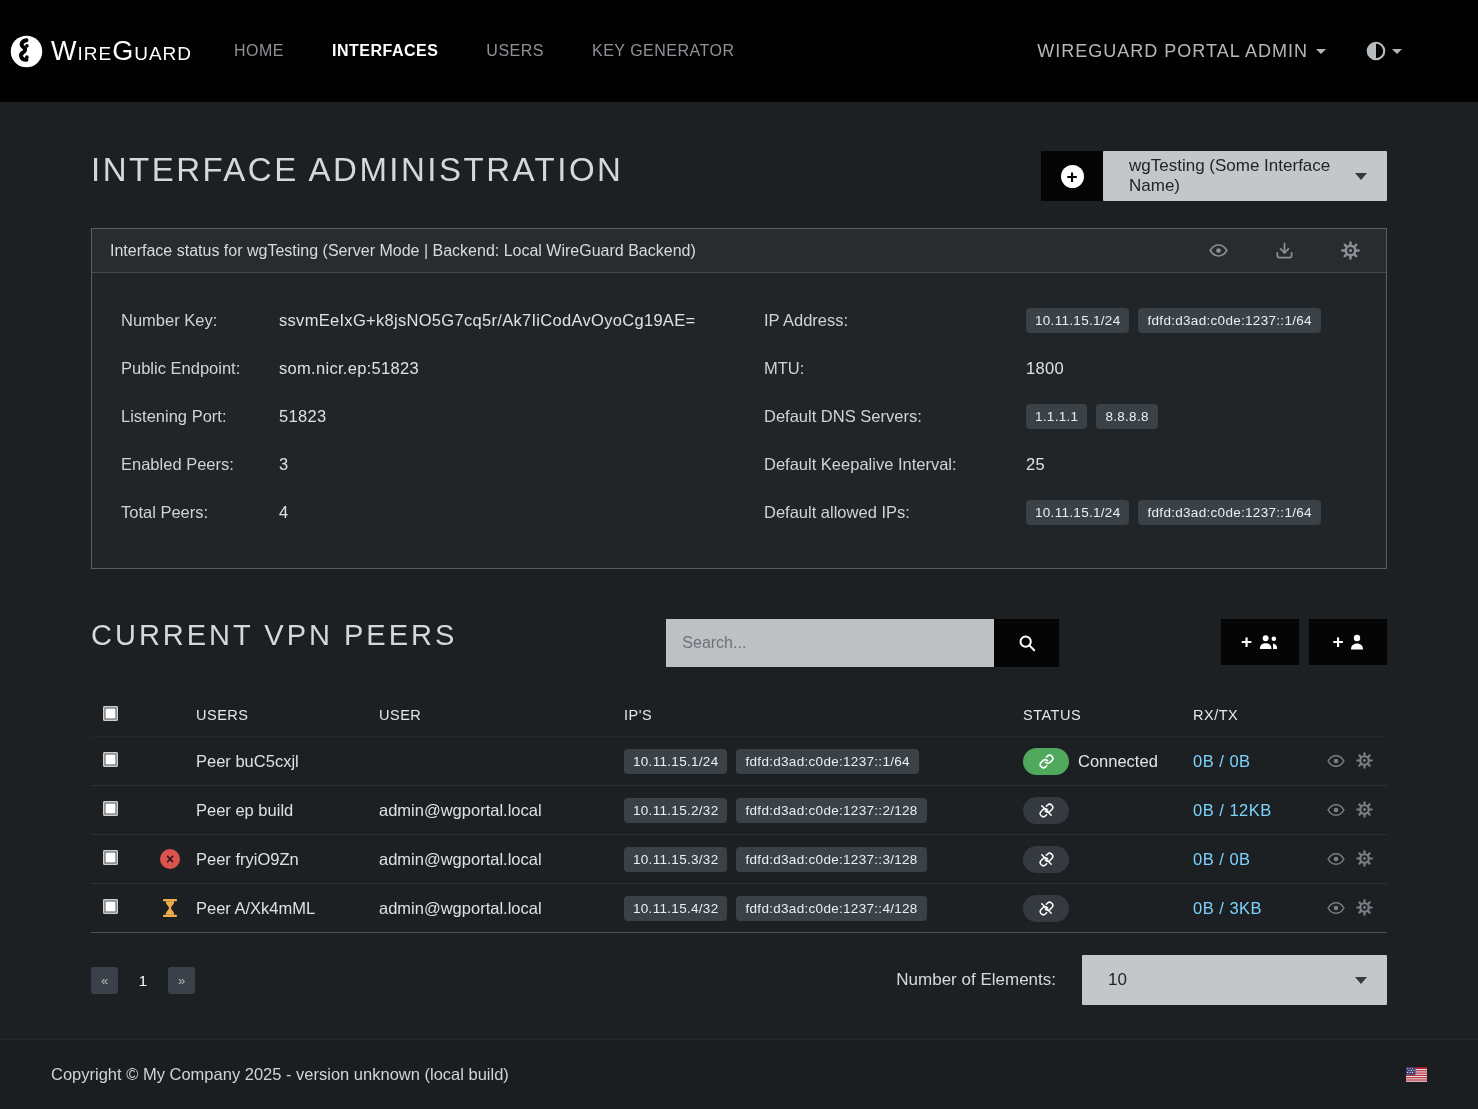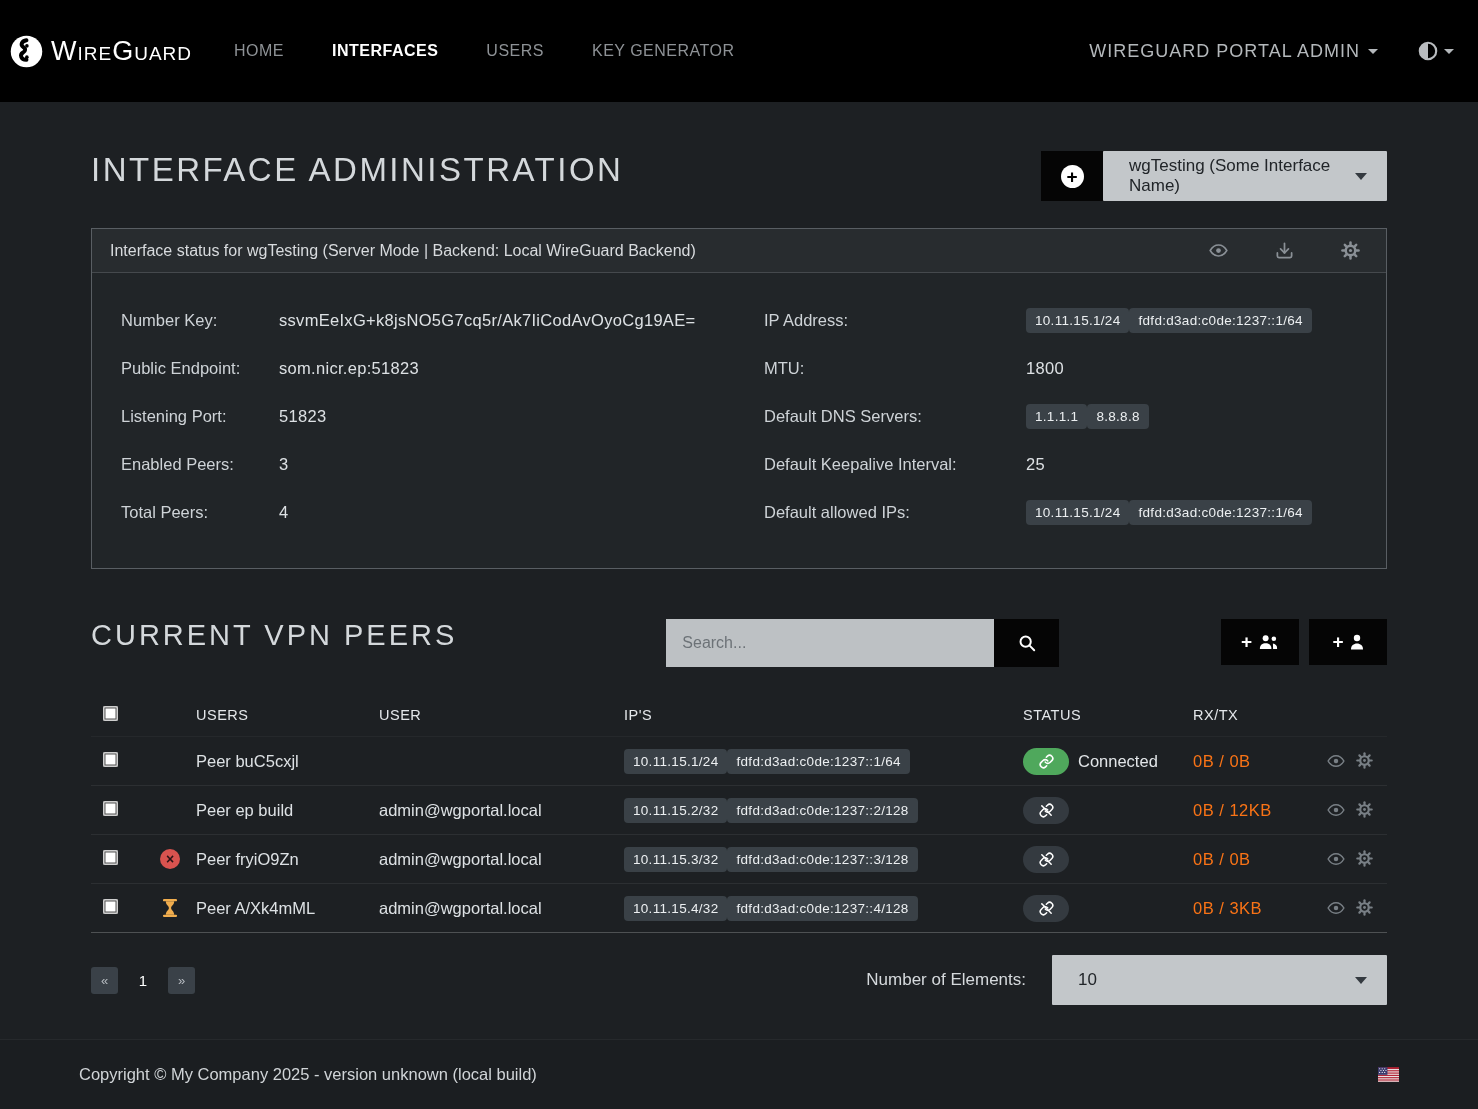--- a/index.html
+++ b/index.html
@@ -6,21 +6,21 @@
   html,body { background:#141618; }
   body {
     width:1478px; height:1109px; margin:0 auto; overflow:hidden;
     font-family:"Liberation Sans", sans-serif;
     background:#1d2023; color:#d5d9dc;
     display:flex; flex-direction:column;
   }
   
   .navbar {
     height:102px; background:#000; display:flex; align-items:center;
-    padding:0 24px 0 10px; flex-shrink:0;
+    padding:0 76px 0 10px; flex-shrink:0;
   }
   .brand { display:flex; align-items:center; gap:8px; cursor:pointer; }
   .brand-text { color:#fff; font-size:27px; font-variant:small-caps; letter-spacing:1px; font-weight:500; }
   .nav-items { display:flex; gap:48px; margin-left:42px; }
   .nav-item { color:#8e9296; font-size:16px; letter-spacing:.5px; cursor:pointer; }
   .nav-item.active { color:#fff; font-weight:700; }
   .nav-right { margin-left:auto; display:flex; align-items:center; gap:40px; }
   .user-menu { color:#b4b8bb; font-size:18px; letter-spacing:1px; display:flex; align-items:center; gap:8px; cursor:pointer; }
   .theme-toggle { display:flex; align-items:center; gap:6px; cursor:pointer; }
   .caret { width:0; height:0; border-left:5px solid transparent; border-right:5px solid transparent; border-top:5px solid #b4b8bb; }
@@ -51,21 +51,21 @@
   .card-header-icons { margin-left:auto; display:flex; gap:47px; color:#8a9096; align-items:center; padding-right:8px; }
   .card-header-icons .icon-btn { cursor:pointer; display:flex; }
   .card-body { display:flex; padding:23px 0 32px; }
   .col-left { width:648px; padding-left:29px; }
   .col-right { flex:1; padding-left:24px; }
   .detail-row { display:flex; align-items:center; height:48px; font-size:16.5px; }
   .lbl { color:#ced3d7; }
   .col-left .lbl { width:158px; }
   .col-right .lbl { width:262px; }
   .val { color:#dde1e4; letter-spacing:.3px; }
-  .badges { display:flex; }
+  .badges { display:flex; gap:9px; }
   .badge {
     background:#3a4147; color:#eceff1; font-size:13.5px; padding:5px 9px; border-radius:4px;
     letter-spacing:.3px; white-space:nowrap;
   }
   
   .peers-head { display:flex; align-items:flex-start; margin-top:50px; }
   .peers-title { font-size:29px; letter-spacing:3px; color:#d4d8db; font-weight:500; }
   .search-group { display:flex; margin-left:209px; }
   .search-input {
     width:328px; height:48px; background:#bdc1c4; border:none; outline:none;
@@ -88,42 +88,42 @@
   .checkbox { width:15px; height:15px; background:#fff; border-radius:2px; box-shadow:inset 0 0 0 1.5px #cfcfcf, inset 0 0 0 2.5px #555; display:inline-block; cursor:pointer; }
   .cell-icon { display:flex; justify-content:center; }
   .cell-name, .cell-user { font-size:16.5px; color:#dde1e4; }
   .status-cell { display:flex; align-items:center; gap:9px; }
   .pill {
     width:46px; height:27px; border-radius:14px; display:flex; align-items:center; justify-content:center;
   }
   .pill.on { background:#4fa85c; }
   .pill.off { background:#343a40; }
   .status-text { font-size:16.5px; color:#e2e5e8; }
-  .rxtx { font-size:16.5px; color:#f97316; letter-spacing:.5px; }
+  .rxtx { font-size:16.5px; color:#7dd3fc; letter-spacing:.5px; }
   .row-actions { display:flex; justify-content:flex-end; gap:11px; color:#787f85; padding-right:14px; }
   .row-actions .icon-btn { cursor:pointer; display:flex; }
   .disabled-dot {
     width:20px; height:20px; border-radius:50%; background:#d9534f; color:#2b1215;
     display:flex; align-items:center; justify-content:center; font-size:14px; font-weight:700; line-height:1;
   }
   
   .table-foot { display:flex; align-items:center; margin-top:22px; }
   .pagination { display:flex; align-items:center; gap:0; }
   .page-btn {
     min-width:27px; height:27px; background:#3a4148; color:#b7bcc1; font-size:13px;
     display:flex; align-items:center; justify-content:center; border-radius:3px; cursor:pointer;
   }
   .page-num { min-width:26px; height:27px; display:flex; align-items:center; justify-content:center;
     color:#fff; font-size:15px; margin:0 12px; }
   .elements-group { margin-left:auto; display:flex; align-items:center; gap:26px; }
   .elements-label { font-size:17px; color:#d5d9dc; }
-  .elements-select { width:335px; }
+  .elements-select { width:305px; }
   .footer {
     margin-top:auto; height:70px; display:flex; align-items:center; justify-content:space-between;
-    padding:0 79px; background:#1b1e21; border-top:1px solid rgba(255,255,255,.05); flex-shrink:0;
+    padding:0 51px; background:#1b1e21; border-top:1px solid rgba(255,255,255,.05); flex-shrink:0;
   }
   .footer-text { font-size:16.5px; color:#d0d4d7; }
   .flag { cursor:pointer; display:flex; }
   svg { display:block; }
 </style>
 </head>
 <body>
 
 <nav class="navbar">
   <div class="brand">

